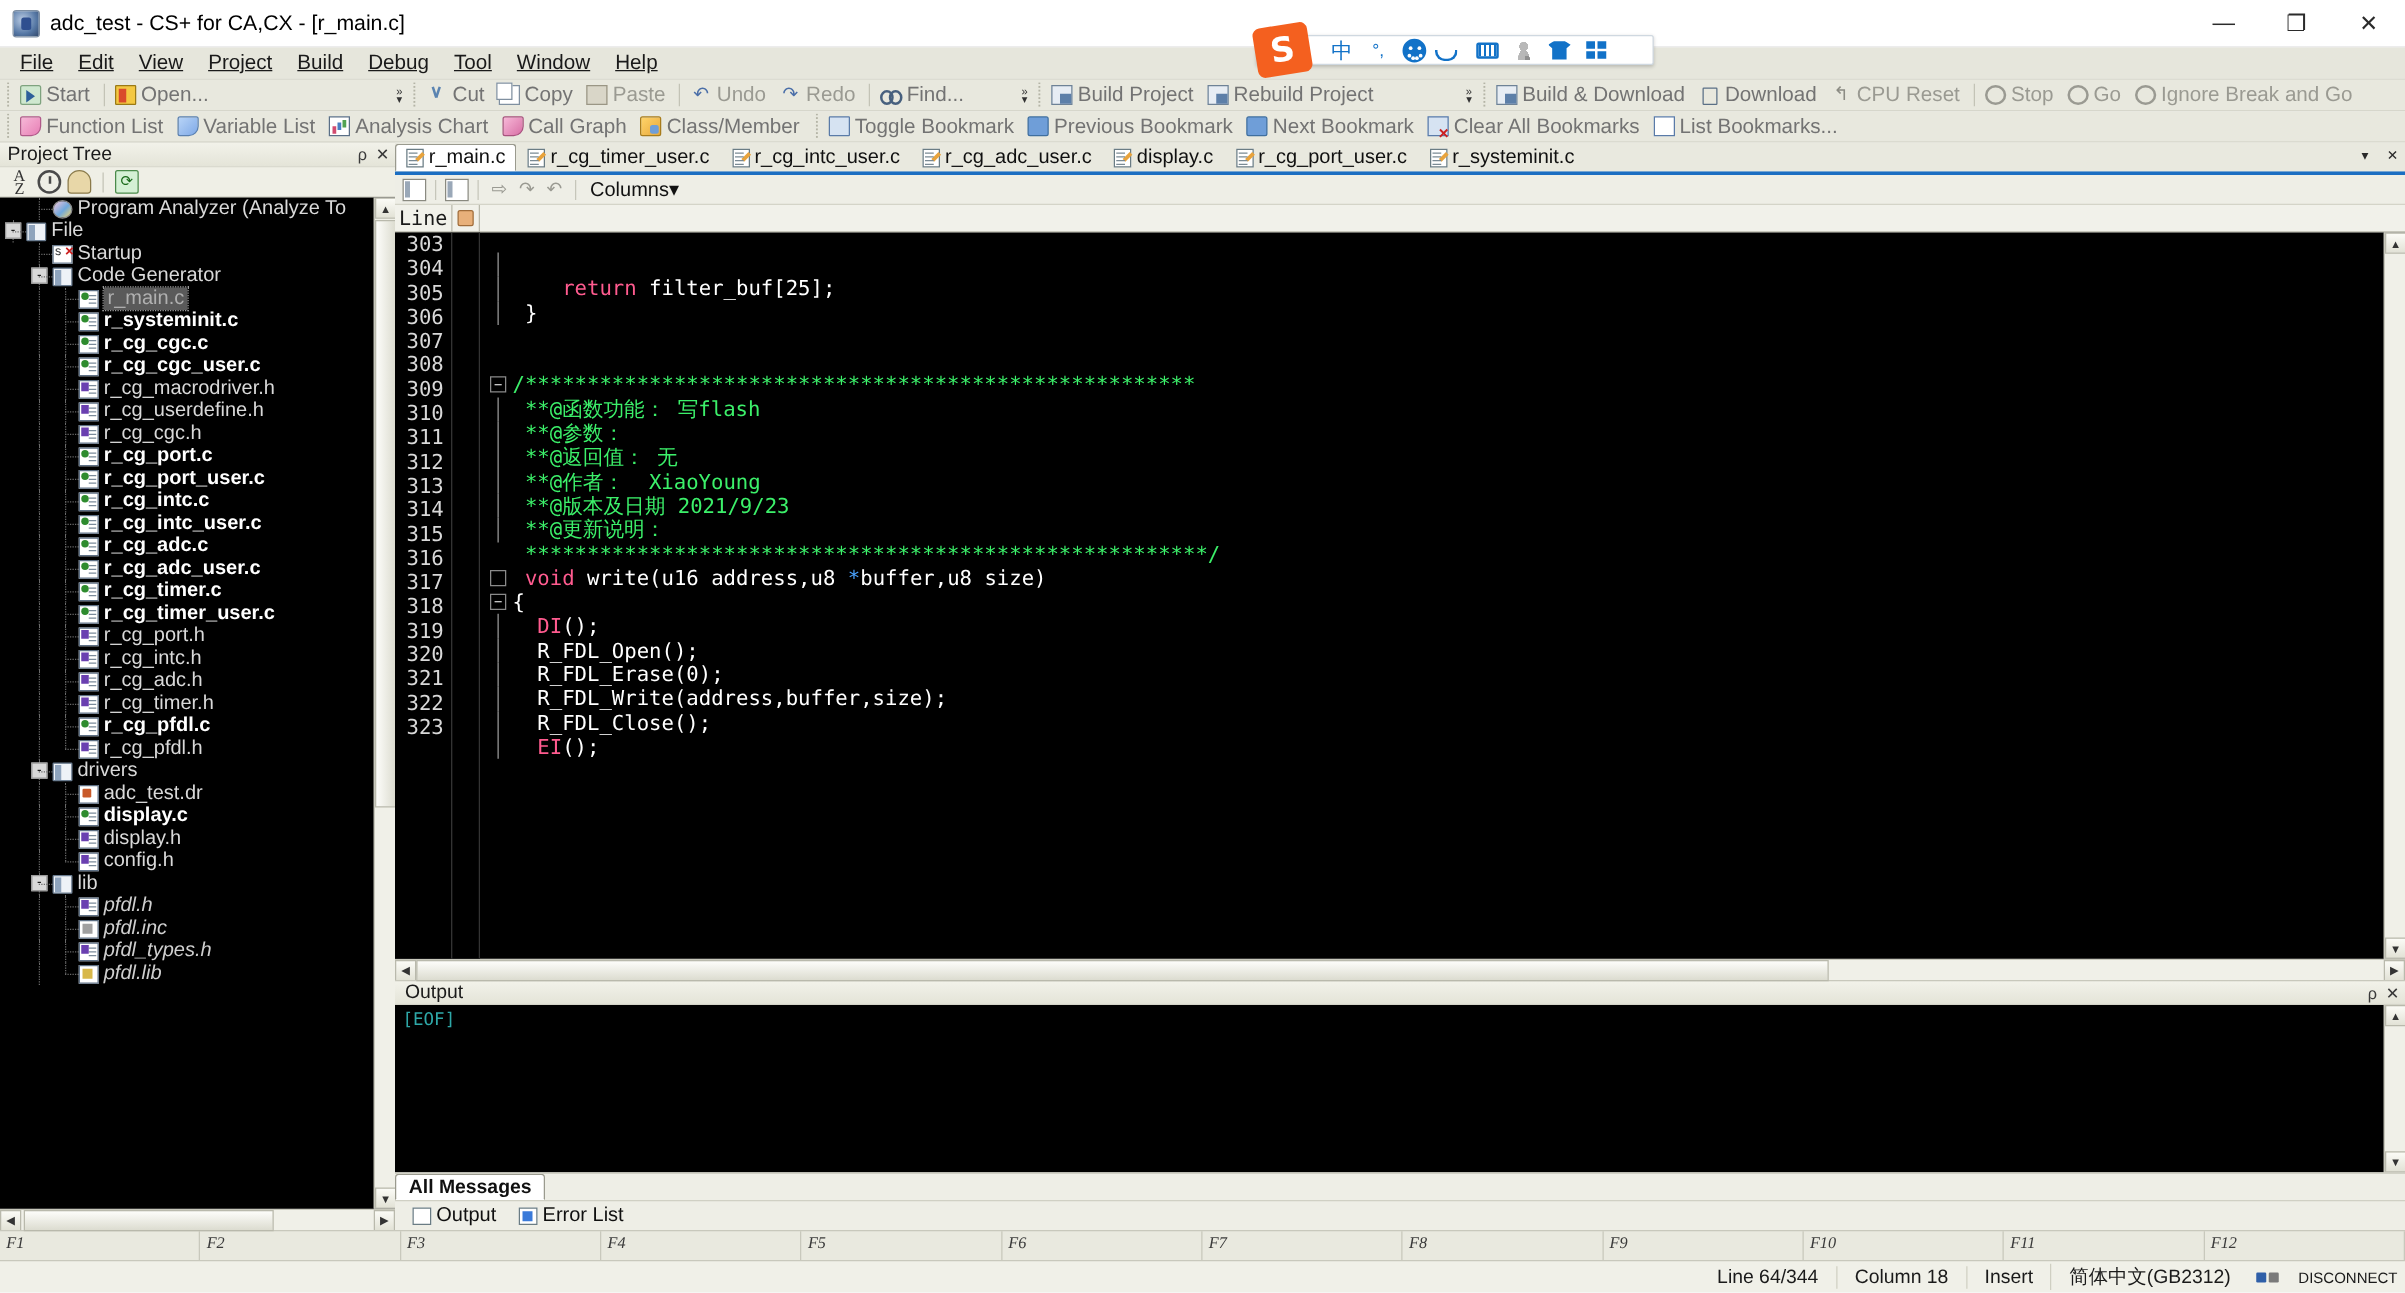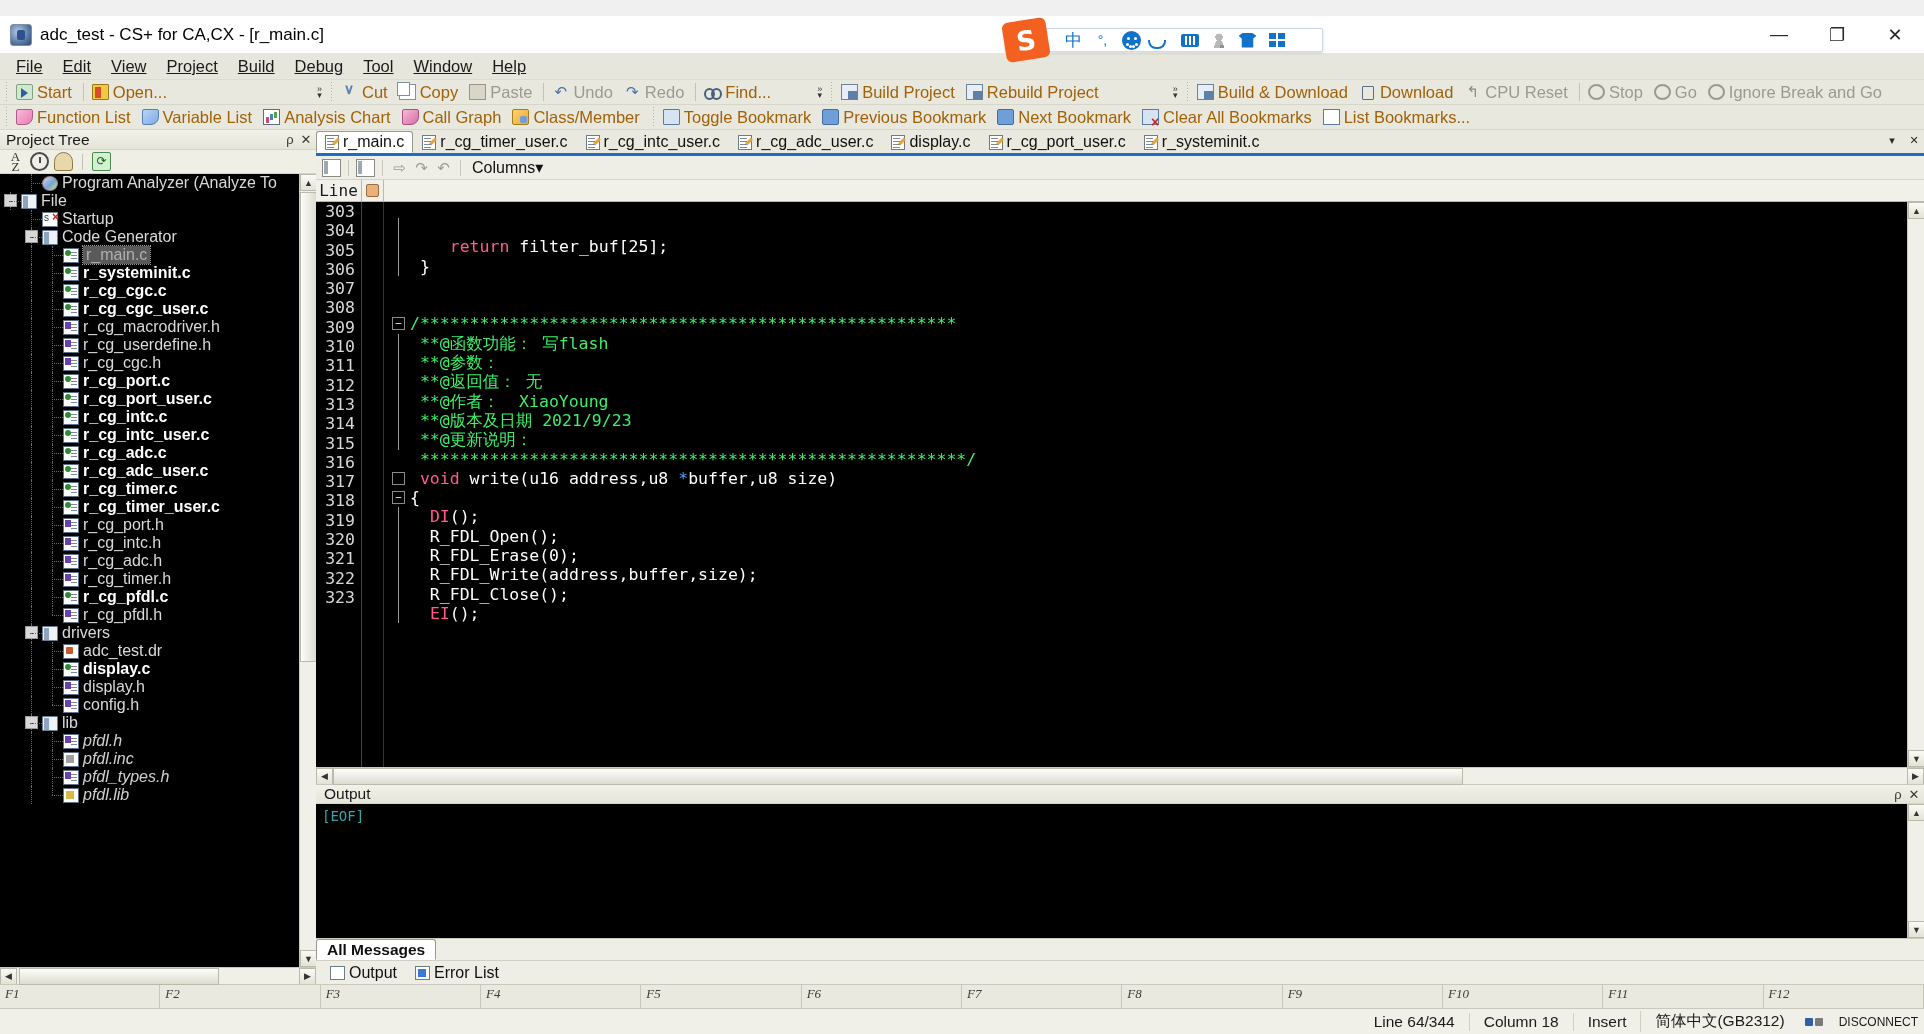--- a/index.html
+++ b/index.html
@@ -9,21 +9,21 @@
     overflow: hidden;
     font-family: "Liberation Sans", sans-serif;
     font-size: 17px;
     background: #ffffff;
   }
   .app { position: relative; width: 1924px; height: 1034px; display: flex; flex-direction: column; background:#f0f0f0; }
 
   
   .titlebar {
     height: 38px; background: #ffffff; display: flex; align-items: center;
-    border-bottom: 1px solid #e6e6e6; flex: none; margin-top: 16px;
+    border-bottom: 1px solid #e6e6e6; flex: none;
   }
   .title-icon { width: 22px; height: 22px; margin: 0 8px 0 10px; flex:none;
     border-radius: 3px; background: radial-gradient(circle at 35% 35%, #9fb7d8, #4a6c99 65%, #2d4straight 100%);
     background: radial-gradient(circle at 35% 35%, #b9cbe3 0%, #5678a5 60%, #32486b 100%);
     border: 1px solid #7e8fa3;
     position: relative;
   }
   .title-icon::after{content:"";position:absolute;left:6px;top:5px;width:8px;height:10px;border-radius:2px;background:#2f4f8f;}
   .title-text { font-size: 17px; color: #000; flex: 1; }
   .winbtns { display: flex; height: 100%; }
@@ -38,21 +38,21 @@
 
   
   .toolbar {
     height: 25px; background: #e8e8de; display: flex; align-items: center; flex:none;
     border-bottom: 1px solid #d6d6cb; position: relative;
   }
   .tb-grip { width: 7px; height: 20px; margin: 0 2px 0 3px; flex:none;
     background-image: radial-gradient(#b4b4a6 40%, transparent 41%);
     background-size: 3px 3px; background-repeat: repeat-y; background-position: 2px 2px; }
   .tb-btn { display: flex; align-items: center; gap: 4px; padding: 1px 7px 1px 4px; white-space: nowrap;
-    font-size: 16.5px; color: #a16207; height: 23px; }
+    font-size: 16.5px; color: #737373; height: 23px; }
   .tb-btn.disabled { color: #9a9a92; }
   .tb-sep { width: 1px; height: 18px; background: #c3c3b6; margin: 0 4px; flex:none;}
   .tb-overflow { width: 11px; height: 23px; flex:none; display:flex; flex-direction:column; align-items:center; justify-content:center;
      font-size:9px; color:#333; line-height:6px;}
   .ico { width: 17px; height: 16px; flex:none; display:inline-block; position:relative; }
 
   
   .ico-start{background:#cfe8cf;border:1px solid #7fa37f;border-radius:2px;}
   .ico-start::after{content:"";position:absolute;left:4px;top:3px;width:0;height:0;border-left:7px solid #2d5f9a;border-top:5px solid transparent;border-bottom:5px solid transparent;}
   .ico-open{background:#f4c842;border:1px solid #9a7a16;border-radius:1px;}

